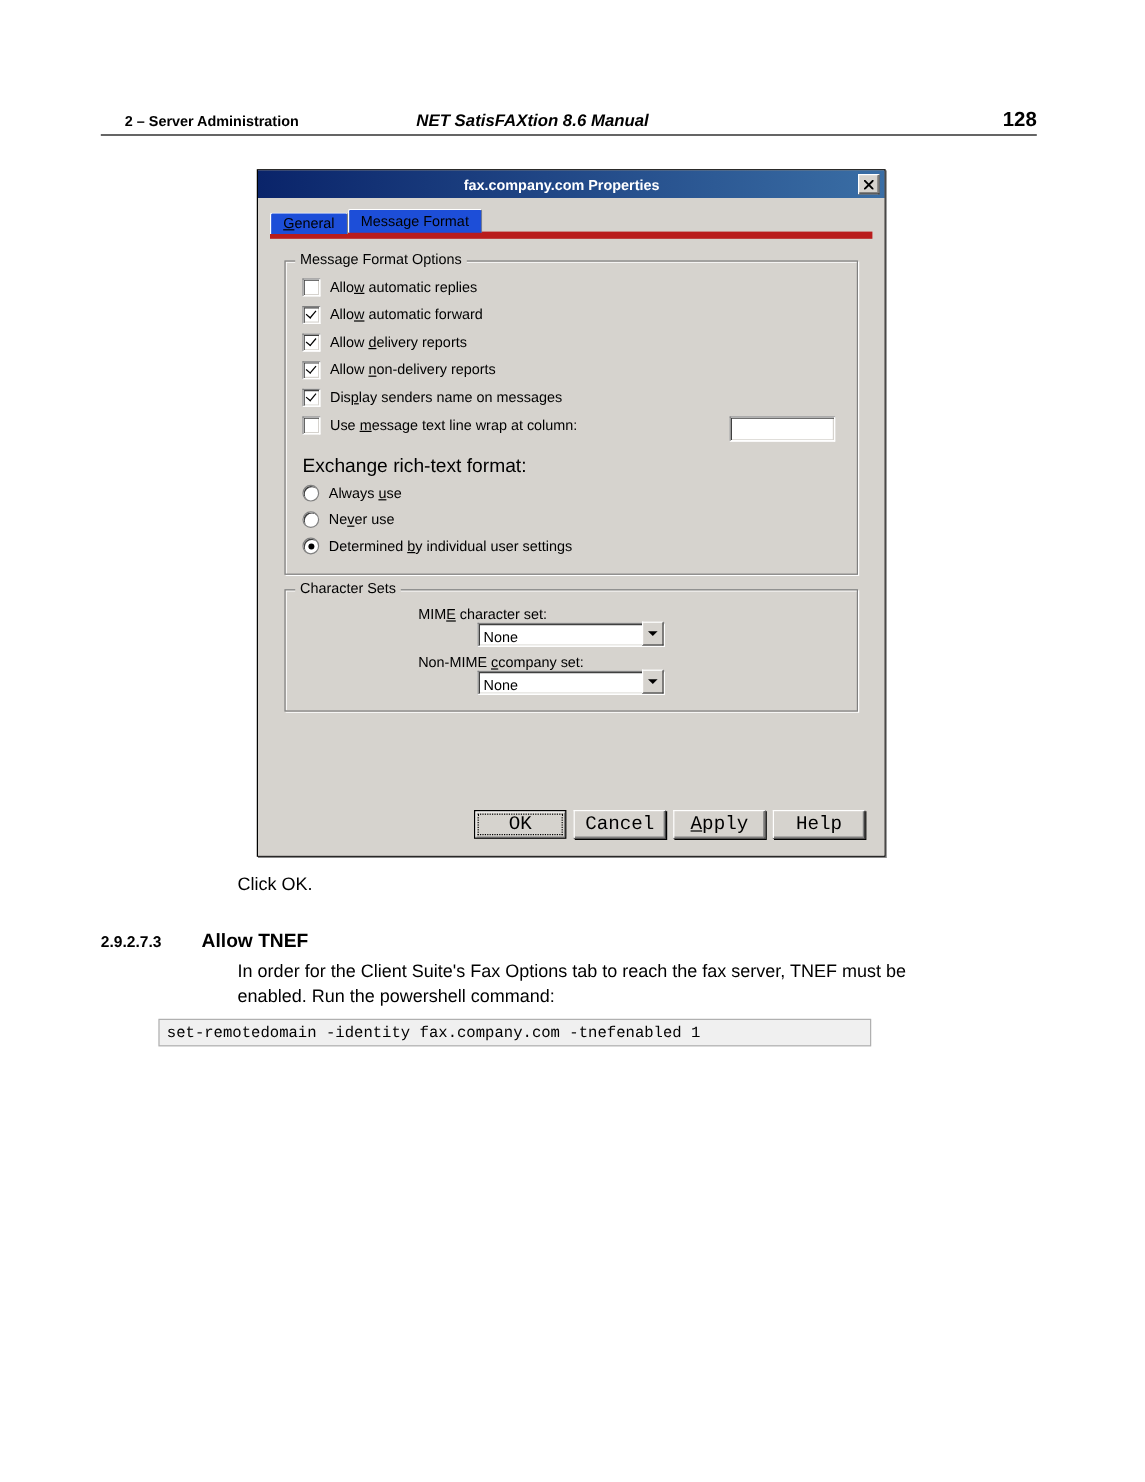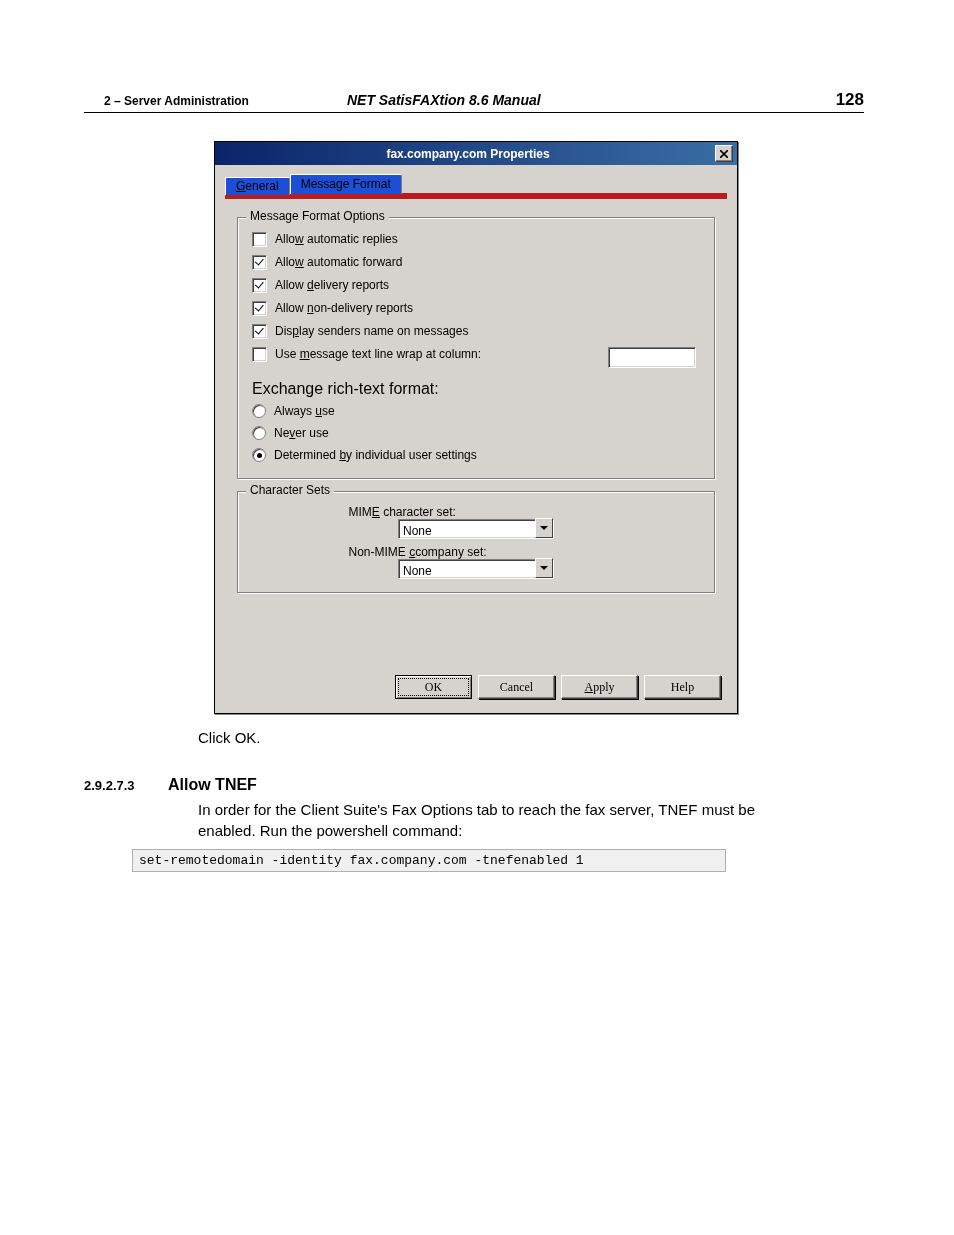--- a/index.html
+++ b/index.html
@@ -245,22 +245,22 @@
     padding: 6px 6px 2px 6px;
   }
   .win-button {
     width: 75px;
     height: 22px;
     background: #d6d3ce;
     border: 1px solid #404040;
     border-top-color: #fff;
     border-left-color: #fff;
     box-shadow: 1px 1px 0 #000, inset -1px -1px 0 #808080;
-    font-size: 12px;
-    font-family: Liberation Serif, serif;
+    font-size: 16px;
+    font-family: Liberation Mono, monospace;
     display: flex;
     align-items: center;
     justify-content: center;
   }
   .win-button.default {
     border: 1px solid #000;
     box-shadow: inset 1px 1px 0 #fff, inset -1px -1px 0 #808080;
     outline: 1px dotted #000;
     outline-offset: -4px;
   }

